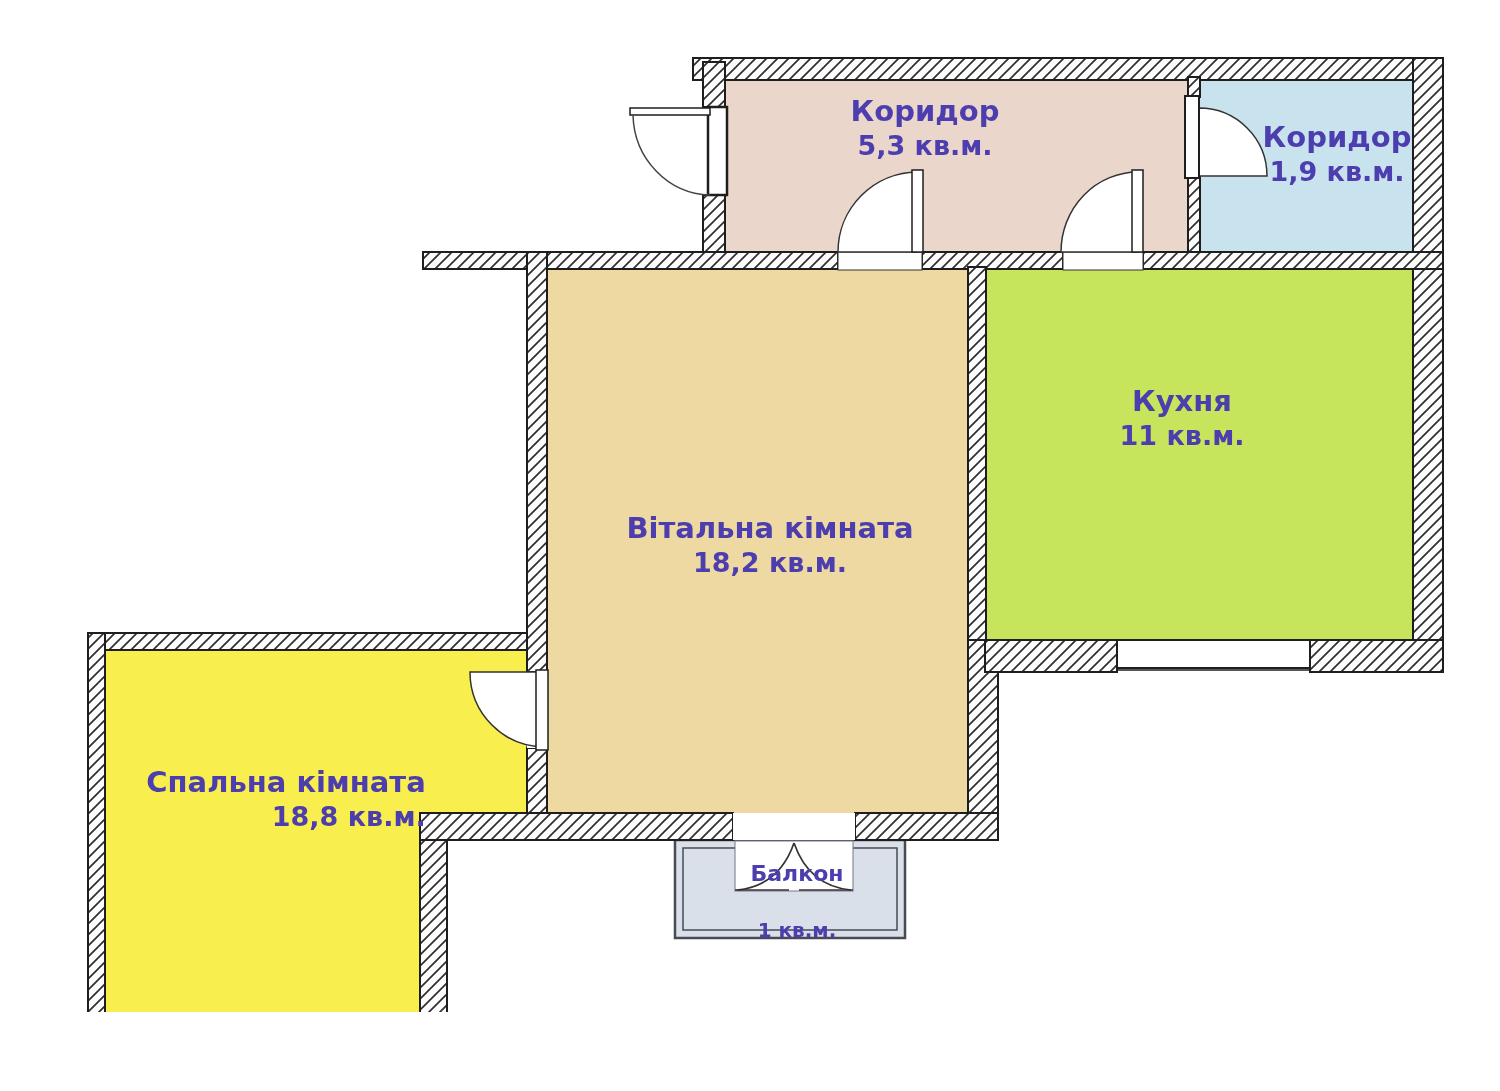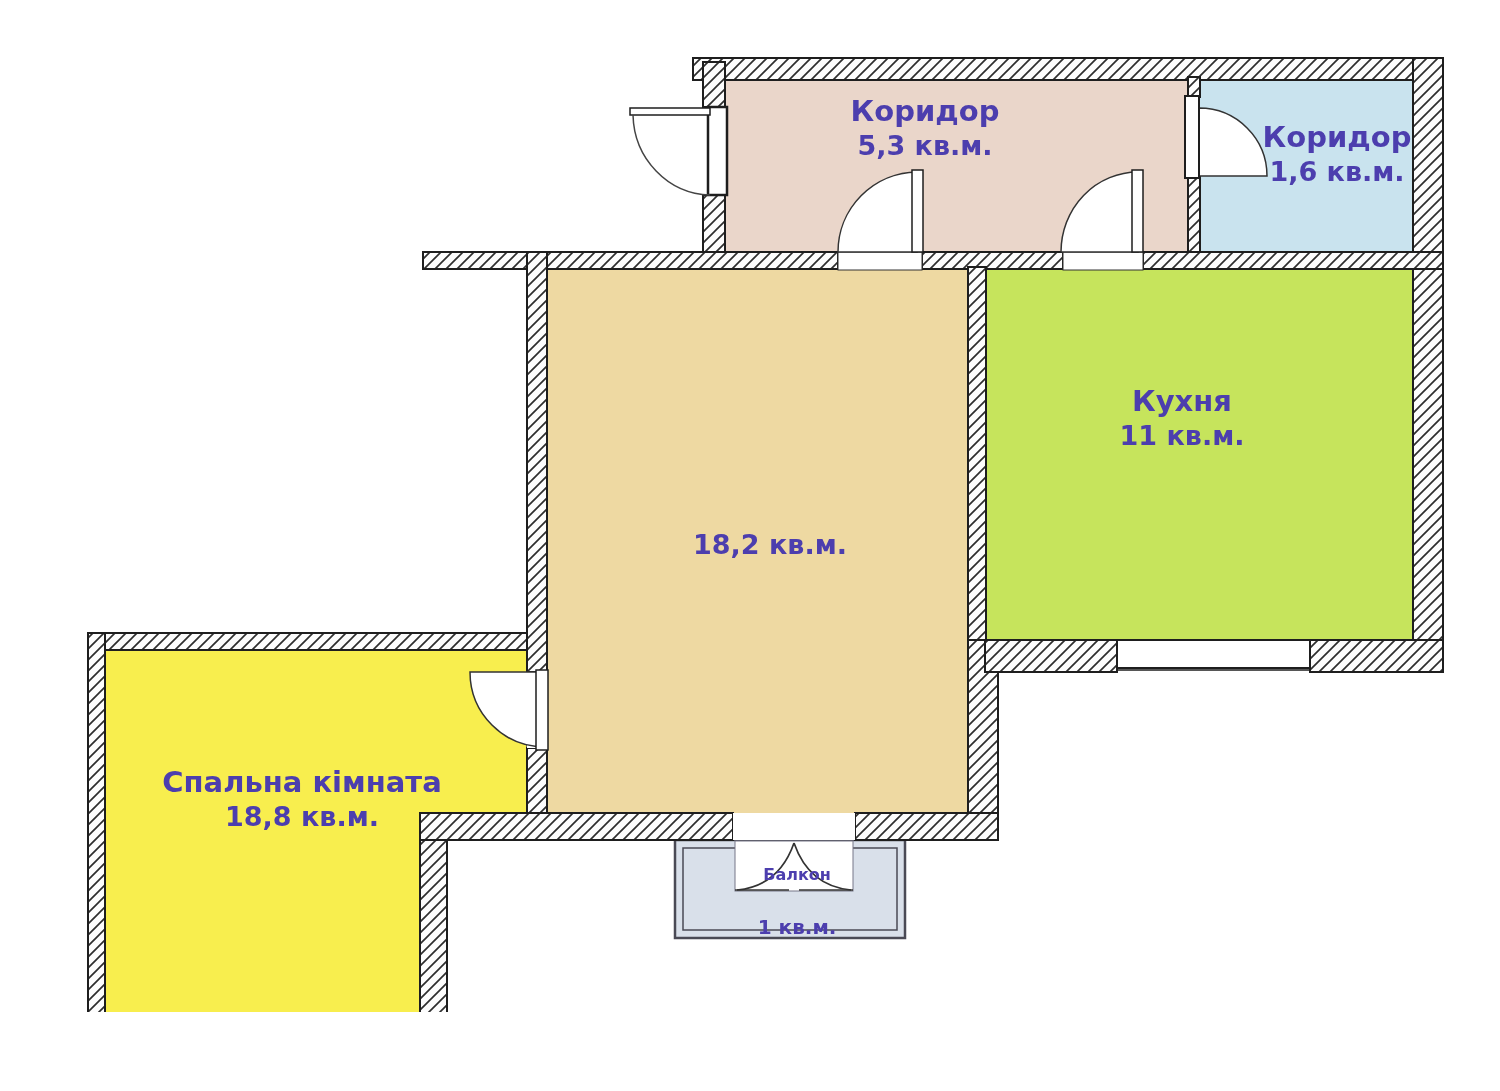--- a/index.html
+++ b/index.html
@@ -4,21 +4,21 @@
 <title>Floor plan</title>
 <style>
   html,body{margin:0;padding:0;background:#fff;}
   .plan{position:relative;width:1500px;height:1012px;background:var(--bg,#fff);overflow:hidden;
         font-family:"DejaVu Sans","Liberation Sans",sans-serif;}
   .plan svg{position:absolute;left:0;top:0;z-index:1;}
   .room-label{position:absolute;transform:translate(-50%,-50%);text-align:center;z-index:2;
               color:var(--label-color,#4c3eae);font-weight:bold;white-space:nowrap;}
   .room-name{font-size:29px;line-height:1.25;}
   .room-area{font-size:27px;line-height:1.25;}
-  .room-label.small .room-name{font-size:16px;line-height:1.2;}
+  .room-label.small .room-name{font-size:22px;line-height:1.2;}
   .room-label.small .room-area{font-size:20px;line-height:1.2;margin-top:31px;}
 </style>
 </head>
 <body>
 
 <div class="plan">
 
 <svg width="1500" height="1091" viewBox="0 0 1500 1091" xmlns="http://www.w3.org/2000/svg">
 
   <defs>
@@ -114,33 +114,34 @@
   </g>
 </svg>
 
   <div class="room-label" style="left:925px;top:128px;">
     <div class="room-name">Коридор</div>
     <div class="room-area">5,3 кв.м.</div>
   </div>
 
   <div class="room-label" style="left:1337px;top:154px;">
     <div class="room-name">Коридор</div>
-    <div class="room-area">1,6 кв.м.</div>
+    <div class="room-area">1,9 кв.м.</div>
   </div>
 
   <div class="room-label" style="left:1182px;top:418px;">
     <div class="room-name">Кухня</div>
     <div class="room-area">11 кв.м.</div>
   </div>
 
   <div class="room-label" style="left:770px;top:545px;">
+    <div class="room-name">Вітальна кімната</div>
     <div class="room-area">18,2 кв.м.</div>
   </div>
 
-  <div class="room-label" style="left:302px;top:799px;">
+  <div class="room-label" style="left:286px;top:799px;text-align:right;">
     <div class="room-name">Спальна кімната</div>
     <div class="room-area">18,8 кв.м.</div>
   </div>
 
   <div class="room-label small" style="left:797px;top:902px;">
     <div class="room-name">Балкон</div>
     <div class="room-area">1 кв.м.</div>
   </div>
 
 </div>

